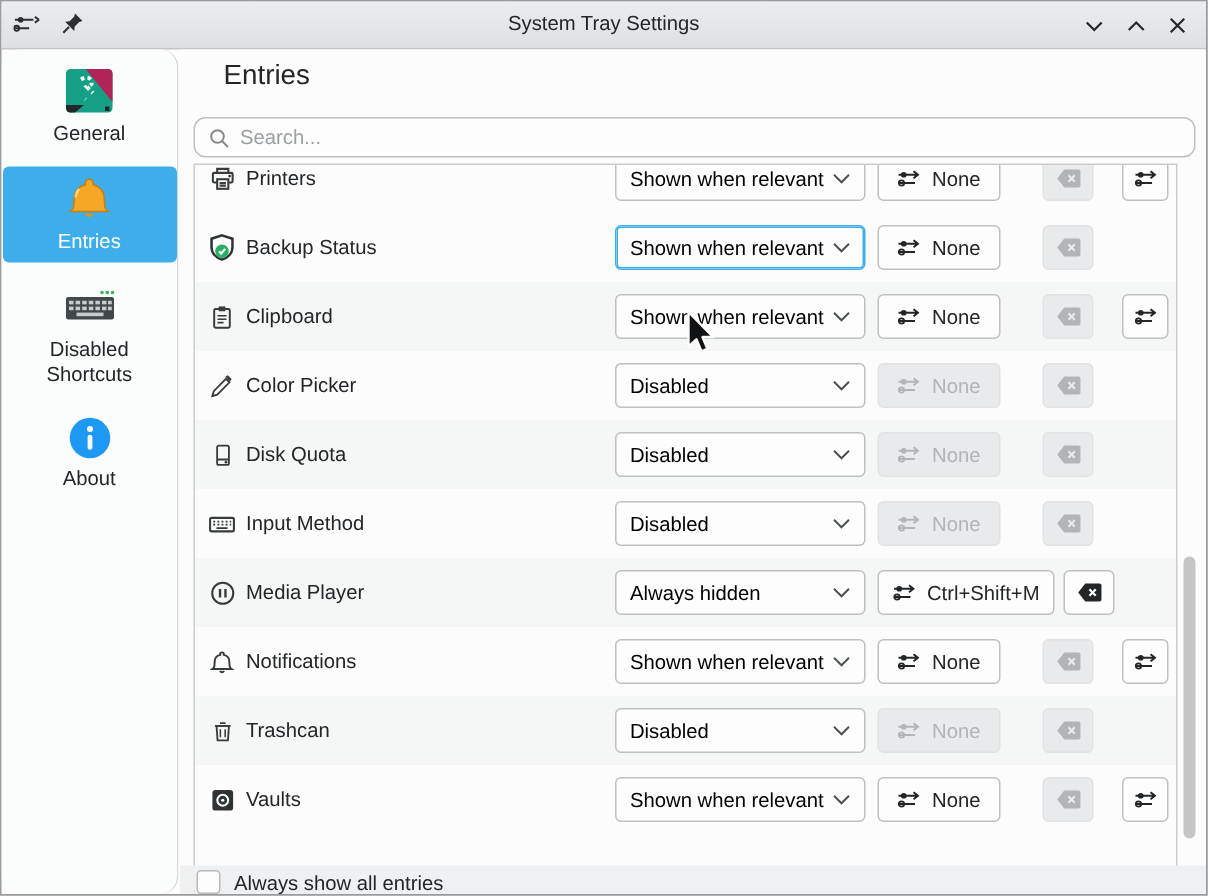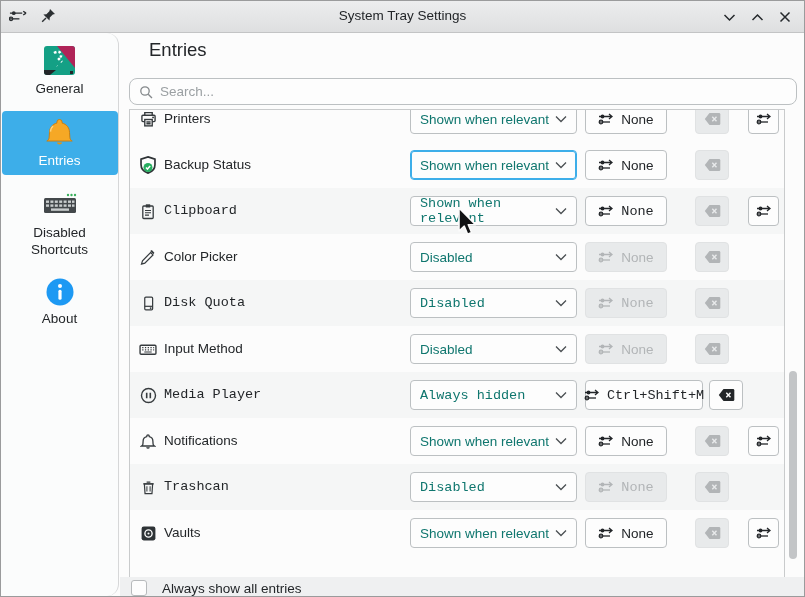--- a/index.html
+++ b/index.html
@@ -26,45 +26,45 @@
   .main{position:absolute;left:119px;top:32px;right:0;bottom:0;background:#fcfcfc;}
   .page-title{position:absolute;left:29px;top:6px;font-size:18.5px;font-weight:500;color:#232629;}
   .search{position:absolute;left:9px;right:7px;top:45px;height:27px;background:#fdfdfd;
           border:1px solid #bcc0c2;border-radius:8px;display:flex;align-items:center;
           padding:0 9px;gap:7px;box-sizing:border-box;color:#9ba0a3;}
   
   .list{position:absolute;left:9px;top:76px;width:656px;height:470px;background:#fcfcfc;
         border:1px solid #c9cbcc;box-sizing:border-box;overflow:hidden;}
   .list-inner{margin-top:-14px;}
   .row{position:relative;height:46px;background:#fcfcfc;}
-  .row.alt{background:#f5f6f6;font-family:Liberation Mono, monospace;}
+  .row.alt{background:#f5f6f6;}
   .row-icon{position:absolute;left:9px;top:14px;width:18px;height:18px;color:#363b3e;}
   .row-label{position:absolute;left:34px;top:15px;color:#232629;}
   .combo{position:absolute;left:280px;top:8px;width:167px;height:30px;background:#fdfdfd;
          border:1px solid #bcc0c2;border-radius:4px;display:flex;align-items:center;
-         padding:0 9px;box-sizing:border-box;color:#0f766e;}
+         padding:0 9px;box-sizing:border-box;color:#000000;}
   .combo.focused{border:1px solid #3daee9;box-shadow:0 0 0 1px #3daee9 inset;}
   .combo .chev{margin-left:auto;color:#4a4f52;}
   .btn{position:absolute;top:8px;height:30px;background:#fdfdfd;border:1px solid #bcc0c2;
        border-radius:4px;display:flex;align-items:center;justify-content:center;gap:8px;
        box-sizing:border-box;color:#232629;}
   .btn.disabled{background:#e8eaeb;border-color:#e0e2e3;color:#b2b5b7;}
   .btn.shortcut{left:455px;}
   .btn.clear{width:34px;}
   .btn.config{left:618px;width:31px;}
   .bs-x{stroke:#fdfdfd;}
   .btn.disabled .bs-x{stroke:#e8eaeb;}
   .section-head{height:40px;display:flex;align-items:center;padding:0 9px;background:#fcfcfc;}
   .section-head .t{font-weight:bold;color:#4d5254;white-space:nowrap;}
   .section-head .line{flex:1;height:1px;background:#c5c7c9;margin-left:11px;}
   .scroll-thumb{position:absolute;left:669px;top:338px;width:8px;height:188px;
                 border-radius:4px;background:#c3c5c7;}
   
   .footer{position:absolute;left:0;right:0;bottom:0;height:19px;background:#eff0f1;
-          display:flex;align-items:flex-start;gap:15px;padding:3px 0 0 11px;box-sizing:border-box;}
+          display:flex;align-items:flex-start;gap:9px;padding:3px 0 0 11px;box-sizing:border-box;}
   .checkbox{width:16px;height:16px;background:#fdfdfd;border:1px solid #b7babc;border-radius:3px;
             box-sizing:border-box;flex:0 0 auto;}
   .footer-label{color:#232629;padding-top:1px;}
   .cursor{position:absolute;left:456px;top:206px;z-index:50;pointer-events:none;}
 </style>
 </head>
 <body>
 
 <div class="app">
 

